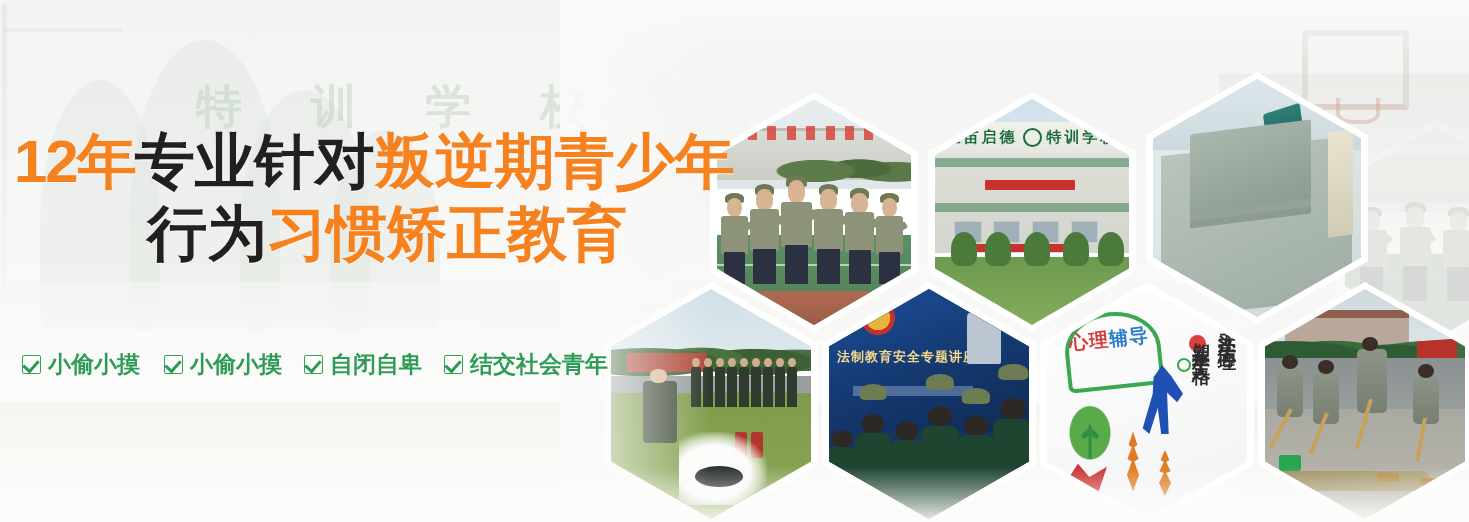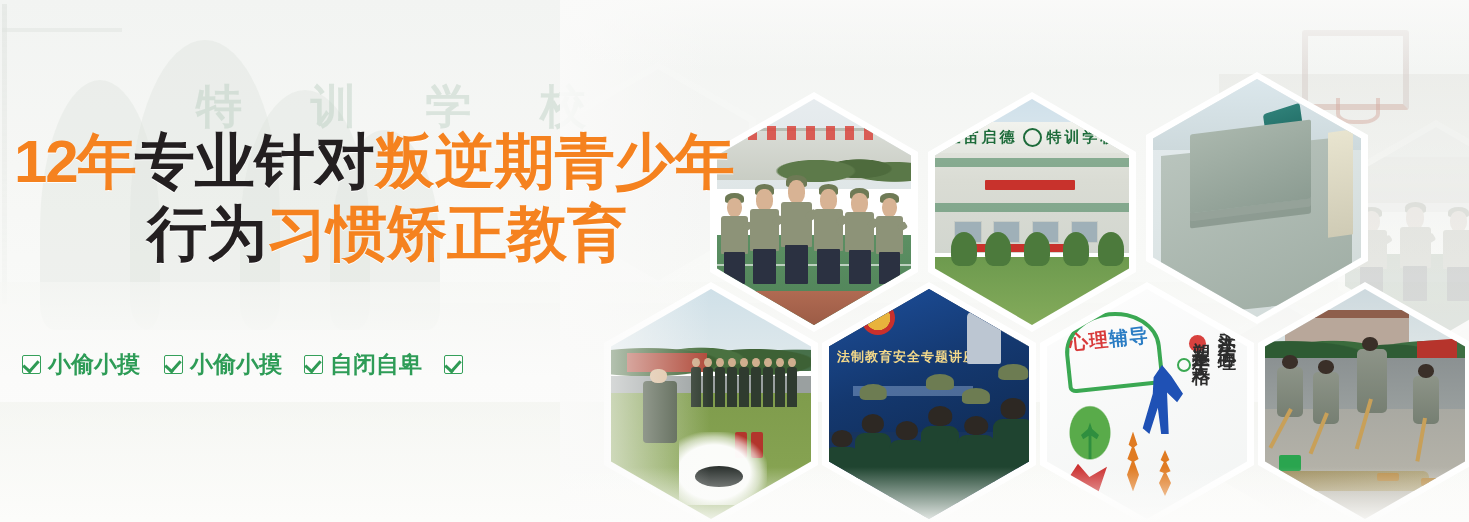--- a/index.html
+++ b/index.html
@@ -597,18 +597,19 @@
       <div class="cl-item" style="margin-right:22px">
         <span class="cl-box"></span>
         <span class="cl-text">小偷小摸</span>
       </div>
       <div class="cl-item" style="margin-right:22px">
         <span class="cl-box"></span>
         <span class="cl-text">自闭自卑</span>
       </div>
       <div class="cl-item">
         <span class="cl-box"></span>
+        <span class="cl-text">结交社会青年</span>
       </div>
     </div>
 
   </div>
 
 </div>
 
 </body></html>

